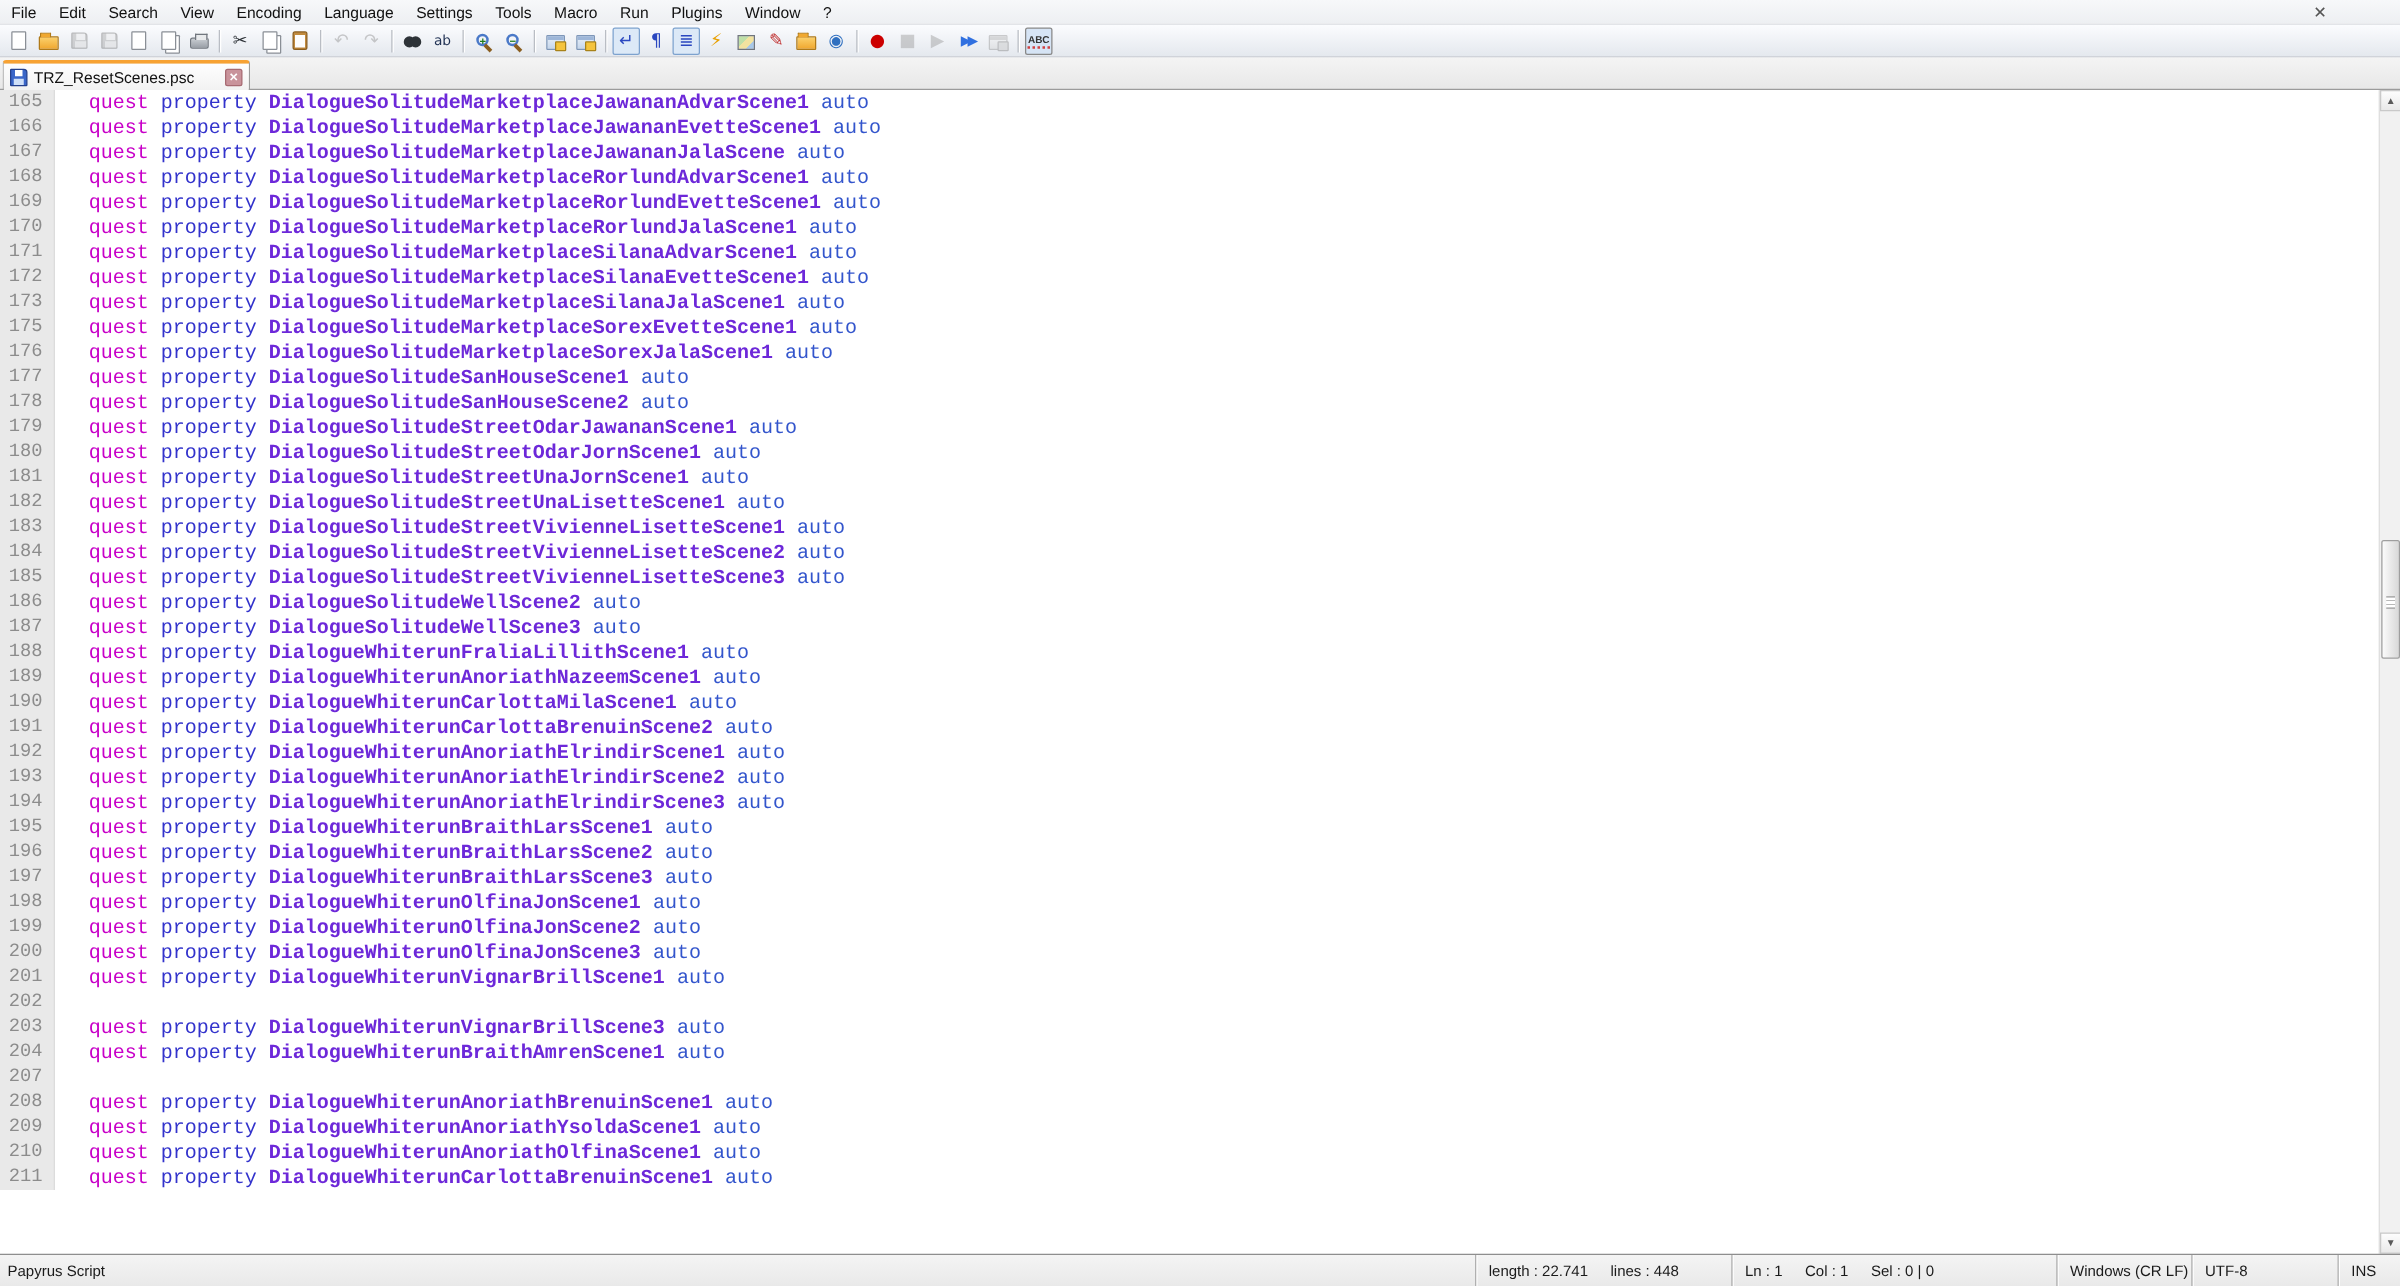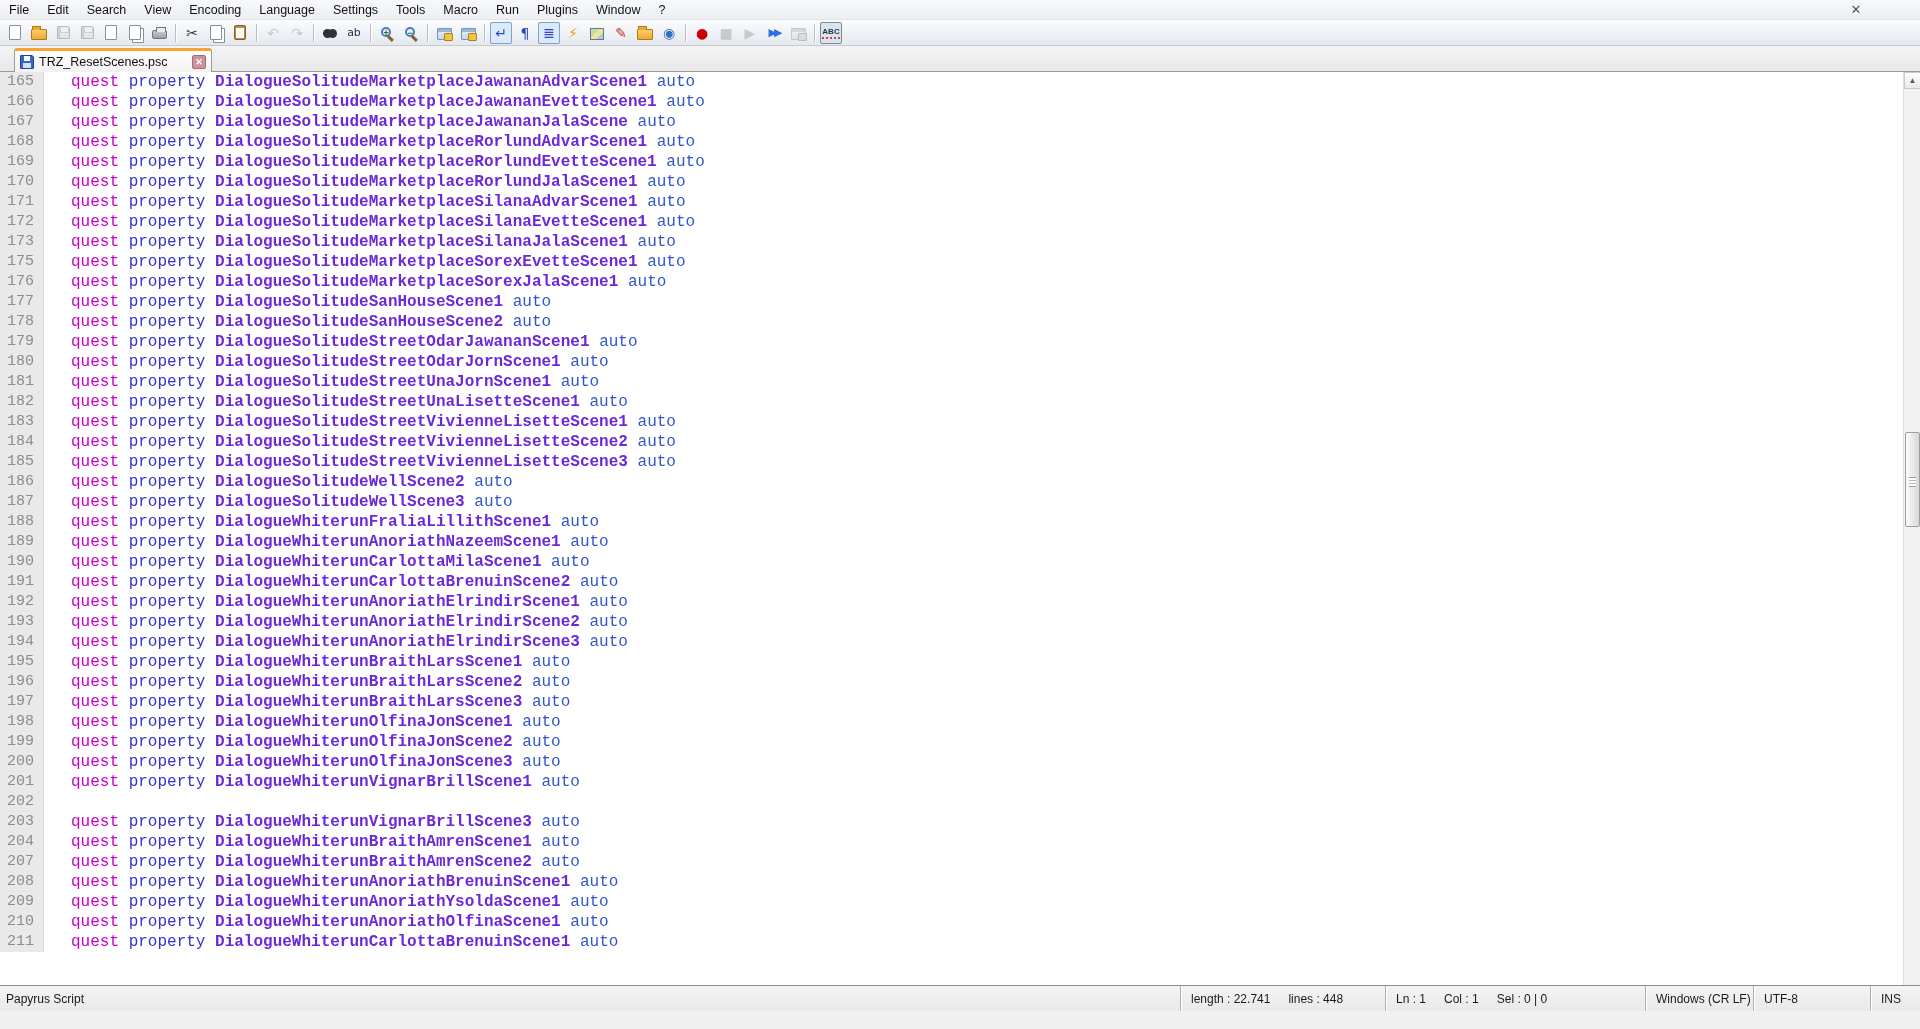--- a/index.html
+++ b/index.html
@@ -39,21 +39,21 @@
   .s-mag::after { content:""; position:absolute; right:-5px; bottom:-5px; width:7px; height:2.5px; background:#8A5E20; transform:rotate(45deg); }
   .s-mag i { position:absolute; top:-1px; left:1px; font-size:9px; font-weight:bold; font-style:normal; color:#1E7A1E; }
   .s-syncwin { width:15px; height:12px; background:linear-gradient(#EAF1FA,#C5D6EC); border:1px solid #7D96B8; border-radius:1px; position:relative; margin-top:2px; }
   .s-syncwin::before { content:""; position:absolute; top:0; left:0; right:0; height:3px; background:#9DB6D8; }
   .s-syncwin::after { content:""; position:absolute; right:-2px; bottom:-2px; width:7px; height:6px; background:#F5C43D; border:1px solid #A8821A; border-radius:1px; }
   .s-map { width:14px; height:12px; border:1px solid #70767E; background:linear-gradient(135deg,#BFE0A8 0 40%,#F2E3A0 40% 70%,#A8C8E8 70% 100%); margin-top:2px; }
   .s-abc { font-size:8px; font-weight:bold; color:#333; border-bottom:2px dotted #D04040; line-height:10px; letter-spacing:0; }
   .s-ffwd { letter-spacing:-3px; color:#3070E0; font-size:11px; }
 
   
-  .tabbar { height:26px; background:linear-gradient(#F4F4F4,#E8E8E8); border-bottom:1px solid #9B9B9B; display:flex; align-items:flex-end; padding-left:14px; }
+  .tabbar { height:26px; background:linear-gradient(#F4F4F4,#E8E8E8); border-bottom:1px solid #9B9B9B; display:flex; align-items:flex-end; padding-left:2px; }
   .tab { height:24px; width:198px; background:linear-gradient(#FEFEFE,#F2F2F2); border:1px solid #9B9B9B; border-bottom:none; border-top:3px solid #F7A233; border-radius:3px 3px 0 0; display:flex; align-items:center; padding:0 5px; gap:5px; margin-bottom:-1px; }
   .tab-label { font-size:12.5px; color:#111; flex:1; white-space:nowrap; overflow:hidden; }
   .tab-floppy { width:14px; height:14px; background:#3A66C8; border:1px solid #24408C; border-radius:1px 3px 1px 1px; position:relative; flex:none; }
   .tab-floppy::before { content:""; position:absolute; top:0; left:3px; width:6px; height:5px; background:#fff; }
   .tab-floppy::after { content:""; position:absolute; bottom:0; left:2px; width:8px; height:5px; background:#CFE0F8; }
   .tab-close { width:14px; height:14px; background:#C9939B; border:1px solid #A76A72; border-radius:2px; color:#fff; font-size:9px; font-weight:bold; line-height:12px; text-align:center; flex:none; }
 
   
   .editor { position:absolute; top:72px; left:0; width:1903px; height:931px; background:#fff; overflow:hidden; }
   .line { height:20px; display:flex; font-family:"Liberation Mono", monospace; font-size:16px; line-height:20px; white-space:pre; }
@@ -65,21 +65,21 @@
   .ident { color:#6d28d9; font-weight:bold; }
 
   
   .vscroll { position:absolute; top:72px; right:0; width:17px; height:931px; background:#F1F1F1; border-left:1px solid #DFDFDF; }
   .sb-btn { position:absolute; left:0; width:17px; height:17px; background:linear-gradient(#FDFDFD,#E9E9E9); border:1px solid #C9C9C9; color:#5A5A5A; font-size:8px; text-align:center; line-height:15px; }
   .sb-up { top:0; } .sb-down { bottom:0; }
   .sb-thumb { position:absolute; left:1px; top:360px; width:15px; height:95px; background:linear-gradient(90deg,#FBFBFB,#D8D8D8); border:1px solid #9E9E9E; border-radius:2px; }
   .sb-thumb::after { content:""; position:absolute; left:3px; right:3px; top:44px; height:8px; border-top:1px solid #9E9E9E; border-bottom:1px solid #9E9E9E; background:linear-gradient(#fff 0 2px,#B8B8B8 2px 3px,#fff 3px 5px,#B8B8B8 5px 6px,#fff 6px); }
 
   
-  .statusbar { position:absolute; left:0; bottom:18px; width:1920px; height:26px; background:linear-gradient(#F4F4F4,#E9E9E9); border-top:1px solid #8E8E8E; display:flex; align-items:center; font-size:12px; color:#1A1A1A; }
+  .statusbar { position:absolute; left:0; bottom:0; width:1920px; height:26px; background:linear-gradient(#F4F4F4,#E9E9E9); border-top:1px solid #8E8E8E; display:flex; align-items:center; font-size:12px; color:#1A1A1A; }
   .sb-sec { height:100%; display:flex; align-items:center; padding:0 10px; border-left:1px solid #B0B0B0; box-shadow:inset 1px 0 0 #fff; gap:18px; white-space:nowrap; }
   .sb-doctype { flex:none; width:1180px; border-left:none; box-shadow:none; padding-left:6px; }
   .sb-lenlines { width:205px; } .sb-pos { width:260px; } .sb-eol { width:108px; } .sb-enc { width:117px; } .sb-ins { width:50px; }
 </style>
 </head>
 <body>
 
 <div class="menubar">
   <div id="menu-items" style="display:flex;">
       <div class="mitem">File</div>
@@ -251,21 +251,21 @@
     <div class="line"><span class="ln">195</span><span class="gut"></span><span class="code"><span class="kw1">quest</span> <span class="kw2">property</span> <span class="ident">DialogueWhiterunBraithLarsScene1</span> <span class="kw3">auto</span></span></div>
     <div class="line"><span class="ln">196</span><span class="gut"></span><span class="code"><span class="kw1">quest</span> <span class="kw2">property</span> <span class="ident">DialogueWhiterunBraithLarsScene2</span> <span class="kw3">auto</span></span></div>
     <div class="line"><span class="ln">197</span><span class="gut"></span><span class="code"><span class="kw1">quest</span> <span class="kw2">property</span> <span class="ident">DialogueWhiterunBraithLarsScene3</span> <span class="kw3">auto</span></span></div>
     <div class="line"><span class="ln">198</span><span class="gut"></span><span class="code"><span class="kw1">quest</span> <span class="kw2">property</span> <span class="ident">DialogueWhiterunOlfinaJonScene1</span> <span class="kw3">auto</span></span></div>
     <div class="line"><span class="ln">199</span><span class="gut"></span><span class="code"><span class="kw1">quest</span> <span class="kw2">property</span> <span class="ident">DialogueWhiterunOlfinaJonScene2</span> <span class="kw3">auto</span></span></div>
     <div class="line"><span class="ln">200</span><span class="gut"></span><span class="code"><span class="kw1">quest</span> <span class="kw2">property</span> <span class="ident">DialogueWhiterunOlfinaJonScene3</span> <span class="kw3">auto</span></span></div>
     <div class="line"><span class="ln">201</span><span class="gut"></span><span class="code"><span class="kw1">quest</span> <span class="kw2">property</span> <span class="ident">DialogueWhiterunVignarBrillScene1</span> <span class="kw3">auto</span></span></div>
     <div class="line"><span class="ln">202</span><span class="gut"></span></div>
     <div class="line"><span class="ln">203</span><span class="gut"></span><span class="code"><span class="kw1">quest</span> <span class="kw2">property</span> <span class="ident">DialogueWhiterunVignarBrillScene3</span> <span class="kw3">auto</span></span></div>
     <div class="line"><span class="ln">204</span><span class="gut"></span><span class="code"><span class="kw1">quest</span> <span class="kw2">property</span> <span class="ident">DialogueWhiterunBraithAmrenScene1</span> <span class="kw3">auto</span></span></div>
-    <div class="line"><span class="ln">207</span><span class="gut"></span><span class="code"><span class="kw1">quest</span> <span class="kw2">property</span> <span class="ident">DialogueWhiterunBraithAmrenScene2</span> <span class="kw3">auto</span></span></div>
+    <div class="line"><span class="ln">207</span><span class="gut"></span></div>
     <div class="line"><span class="ln">208</span><span class="gut"></span><span class="code"><span class="kw1">quest</span> <span class="kw2">property</span> <span class="ident">DialogueWhiterunAnoriathBrenuinScene1</span> <span class="kw3">auto</span></span></div>
     <div class="line"><span class="ln">209</span><span class="gut"></span><span class="code"><span class="kw1">quest</span> <span class="kw2">property</span> <span class="ident">DialogueWhiterunAnoriathYsoldaScene1</span> <span class="kw3">auto</span></span></div>
     <div class="line"><span class="ln">210</span><span class="gut"></span><span class="code"><span class="kw1">quest</span> <span class="kw2">property</span> <span class="ident">DialogueWhiterunAnoriathOlfinaScene1</span> <span class="kw3">auto</span></span></div>
     <div class="line"><span class="ln">211</span><span class="gut"></span><span class="code"><span class="kw1">quest</span> <span class="kw2">property</span> <span class="ident">DialogueWhiterunCarlottaBrenuinScene1</span> <span class="kw3">auto</span></span></div>
   </div>
 
 <div class="vscroll">
   <div class="sb-btn sb-up">▲</div>
   <div class="sb-thumb"></div>
   <div class="sb-btn sb-down">▼</div>

